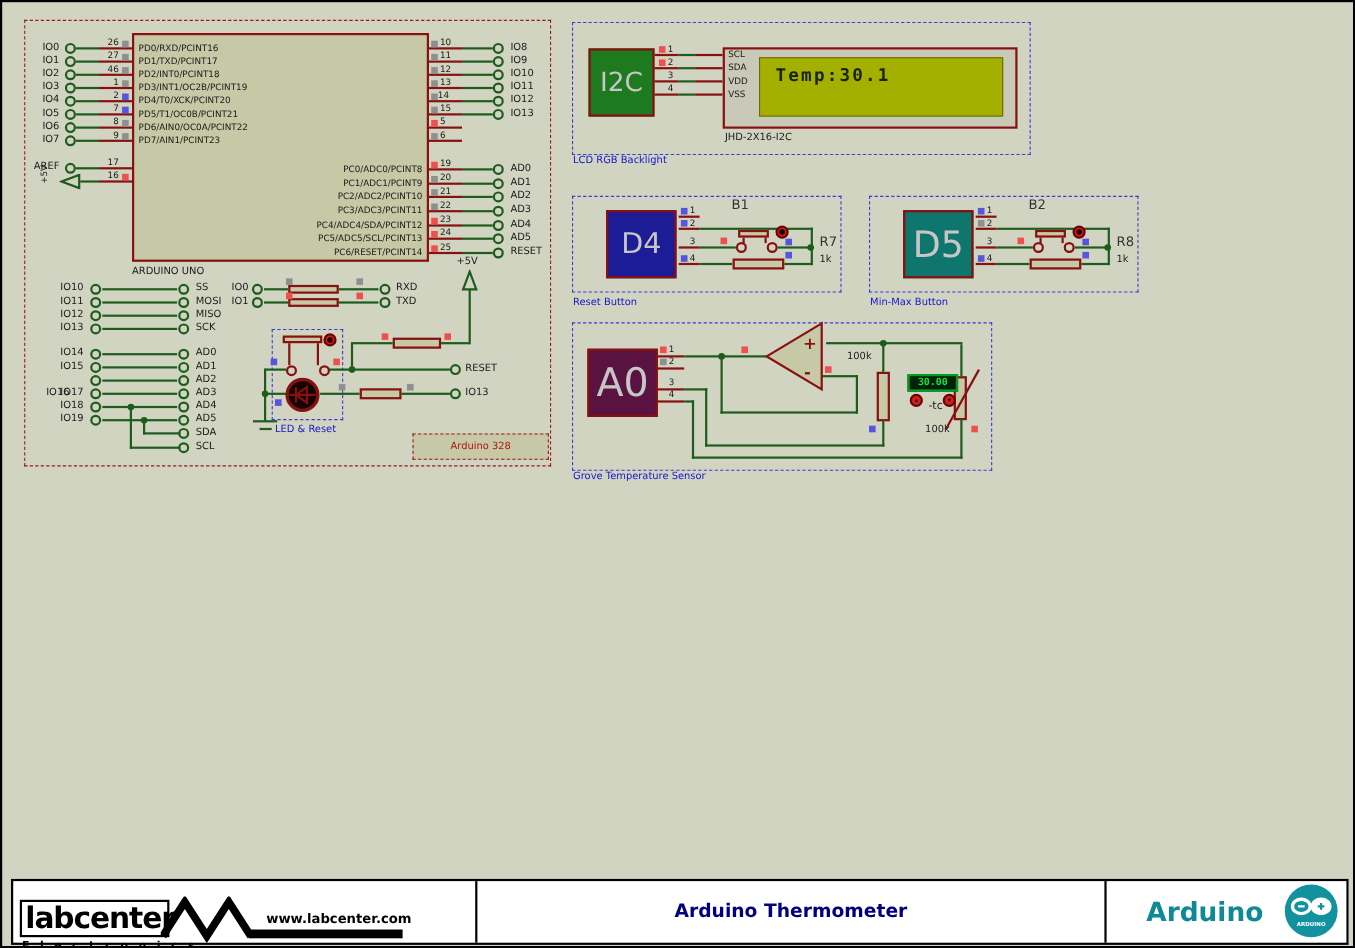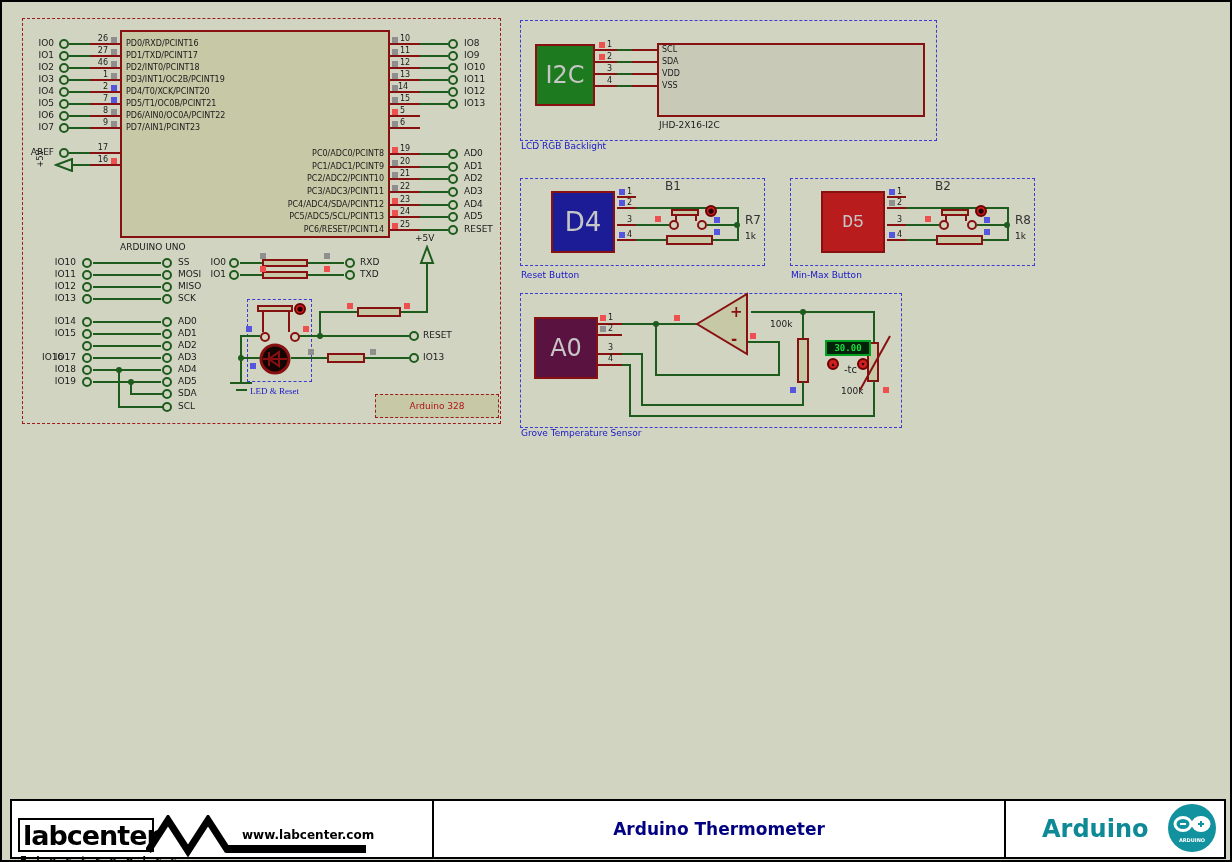--- a/index.html
+++ b/index.html
@@ -425,21 +425,21 @@
   <span class="term" style="left:160px;top:400px;"></span>
   <span class="abs t9" style="left:176px;top:399px;">SCL</span>
   <span class="dot" style="left:114px;top:365px;"></span>
   <span class="wv" style="left:116px;top:367px;height:39px;"></span>
   <span class="wh" style="left:116px;top:404px;width:46px;"></span>
   <span class="dot" style="left:126px;top:377px;"></span>
   <span class="wv" style="left:128px;top:379px;height:14px;"></span>
   <span class="wh" style="left:128px;top:391px;width:34px;"></span>
 
   <div class="dashblue" style="left:245px;top:297px;width:63px;height:81px;"></div>
-  <div class="abs t9 bluetxt" style="left:248px;top:384px;white-space:nowrap;font-family:Liberation Serif, serif;">LED &amp; Reset</div>
+  <div class="abs t9 bluetxt" style="left:248px;top:384px;white-space:nowrap;">LED &amp; Reset</div>
 
   <div class="abs t9" style="left:413px;top:231px;">+5V</div>
   <svg class="abs" style="left:417px;top:243px;" width="16" height="20">
       <polygon points="8,2 2,18 14,18" fill="none" stroke="#1d5c1d" stroke-width="2"></polygon>
     </svg>
   <span class="wv" style="left:424px;top:261px;height:50px;"></span>
   <span class="wh" style="left:397px;top:309px;width:28px;"></span>
   <span class="res" style="left:355px;top:305px;width:44px;height:10px;"></span>
   <span class="wh" style="left:318px;top:309px;width:37px;"></span>
   <span class="sq red" style="left:345px;top:301px;"></span>
@@ -528,20 +528,23 @@
     </div>
 
   <div class="abs" style="left:655px;top:41px;width:268px;height:74px;background:#c9c9b7;border:2px solid #871010;box-sizing:border-box;"></div>
   <div class="lblcol" style="left:660px;top:42px;">
 
   <div>SCL</div>
       <div>SDA</div>
       <div>VDD</div>
       <div>VSS</div>
     </div>
+  <div class="lcd-screen">
+    <span class="lcd-text">Temp:30.1</span>
+  </div>
   <div class="abs t9" style="left:657px;top:118px;">JHD-2X16-I2C</div>
 
   <div>
 
       <div class="btnsec left">
         <div class="chip" style="left:30px;top:12px;width:64px;height:62px;background:#1c1c96;font-size:26px;">
           <span>D4</span>
         </div>
         <span class="t10" style="position:absolute;left:144px;top:2px;font-size:12px;color:#333;">B1</span>
 
@@ -576,21 +579,21 @@
         <span class="sq red" style="left:134px;top:37px;"></span>
         <span class="sq blue" style="left:193px;top:38px;"></span>
         <span class="sq blue" style="left:193px;top:50px;"></span>
 
         <span style="position:absolute;left:224px;top:34px;font-size:12px;color:#333;">R7</span>
         <span class="t9" style="position:absolute;left:224px;top:52px;">1k</span>
         <span class="t9 bluetxt" style="position:absolute;left:0;top:91px;white-space:nowrap;">Reset Button</span>
       </div>
 
       <div class="btnsec right">
-        <div class="chip" style="left:30px;top:12px;width:64px;height:62px;background:#b91c1c;font-size:18px;font-family:Liberation Mono, monospace;">
+        <div class="chip" style="left:30px;top:12px;width:64px;height:62px;background:#0f766e;font-size:33px;">
           <span>D5</span>
         </div>
         <span class="t10" style="position:absolute;left:144px;top:2px;font-size:12px;color:#333;">B2</span>
 
         <span class="sh" style="left:96px;top:17px;width:19px;"></span>
         <span class="sh" style="left:96px;top:28px;width:19px;"></span>
         <span class="sh" style="left:96px;top:45px;width:19px;"></span>
         <span class="sh" style="left:96px;top:60px;width:19px;"></span>
         <span class="sq blue" style="left:98px;top:10px;"></span>
         <span class="sq gray" style="left:98px;top:21px;"></span>
@@ -622,21 +625,21 @@
 
         <span style="position:absolute;left:224px;top:34px;font-size:12px;color:#333;">R8</span>
         <span class="t9" style="position:absolute;left:224px;top:52px;">1k</span>
         <span class="t9 bluetxt" style="position:absolute;left:0;top:91px;white-space:nowrap;">Min-Max Button</span>
       </div>
     </div>
 
   <div class="dashblue" style="left:518px;top:291px;width:380px;height:133px;"></div>
   <div class="abs t9 bluetxt" style="left:519px;top:426px;white-space:nowrap;">Grove Temperature Sensor</div>
 
-  <div class="chip" style="left:532px;top:315px;width:64px;height:62px;background:#5a1240;font-size:24px;">
+  <div class="chip" style="left:532px;top:315px;width:64px;height:62px;background:#5a1240;font-size:36px;">
       <span>A0</span>
     </div>
   <span class="sh" style="left:596px;top:321px;width:24px;"></span>
   <span class="sh" style="left:596px;top:332px;width:24px;"></span>
   <span class="sh" style="left:596px;top:351px;width:24px;"></span>
   <span class="sh" style="left:596px;top:362px;width:24px;"></span>
   <span class="sq red" style="left:598px;top:313px;"></span>
   <span class="sq gray" style="left:598px;top:324px;"></span>
   <span class="t8 abs" style="left:606px;top:311px;">1</span>
   <span class="t8 abs" style="left:606px;top:322px;">2</span>

